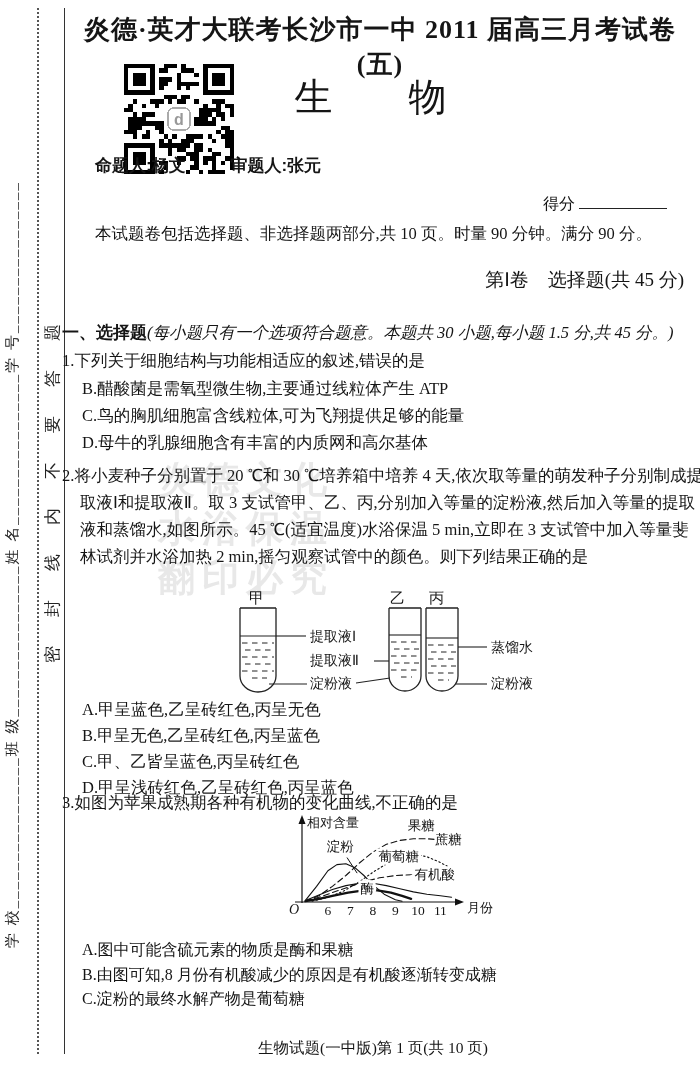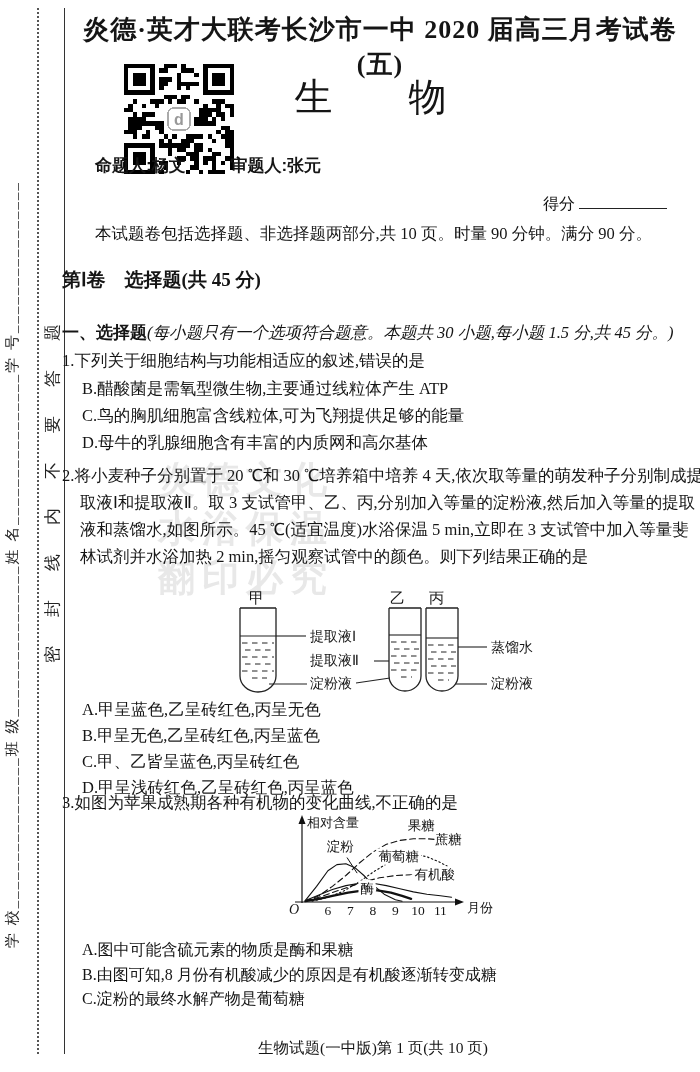--- a/index.html
+++ b/index.html
@@ -16,21 +16,21 @@
   .exam-title{left:70px;top:12px;width:620px;text-align:center;font-size:26px;font-weight:900;
               letter-spacing:1px;font-family:"Liberation Serif",serif;}
   .subject{left:63px;top:72px;width:615px;text-align:center;font-size:38px;font-weight:normal;
            font-family:"Liberation Sans",sans-serif;}
   .people{left:75px;top:154px;width:615px;font-size:17px;font-weight:bold;
           font-family:"Liberation Sans",sans-serif;}
   .people span{margin:0 20px;}
   .score{left:543px;top:192px;font-size:16px;font-weight:normal;font-family:"Liberation Sans",sans-serif;}
   .score .line{display:inline-block;width:88px;border-bottom:1.5px solid #222;height:16px;}
   .intro{left:62px;top:223px;width:622px;font-size:16.5px;text-indent:2em;}
-  .section-title{left:62px;top:267px;width:622px;text-align:left;font-size:19px;font-weight:bold;}
+  .section-title{left:62px;top:267px;width:622px;text-align:right;font-size:19px;font-weight:normal;}
   .part-head{left:62px;top:321px;width:628px;font-size:16.5px;}
   .part-head b{font-size:17px;}
   .part-head i{font-family:"Liberation Serif",serif;}
   .stem{font-size:16.5px;line-height:27px;}
   .q1{left:62px;top:347px;width:625px;}
   .q1 .opts{margin-top:1px;}
   .opt{font-size:16.5px;}
   .q1 .opt{line-height:27.2px;padding-left:20px;}
   .q2stem{left:62px;top:462px;width:624px;padding-left:18px;text-indent:-18px;}
   .q2opts{left:82px;top:697px;width:600px;}
@@ -63,21 +63,21 @@
   <div class="dotline"></div>
   <div class="vtext seal-v" style="left:41px;top:663px;">密封线内不要答题</div>
   <div class="solidline"></div>
 
   <div class="abs watermark">
     <div>炎德文化</div>
     <div>水浴保温</div>
     <div>翻印必究</div>
   </div>
 
-  <div class="abs exam-title">炎德·英才大联考长沙市一中 2020 届高三月考试卷(五)</div>
+  <div class="abs exam-title">炎德·英才大联考长沙市一中 2011 届高三月考试卷(五)</div>
 
   <svg id="qr" class="abs" style="left:118px;top:58px;" width="122" height="122" viewBox="0 0 122 122" shape-rendering="crispEdges">
       <rect x="0" y="0" width="122" height="122" fill="#fff"></rect>
       <rect x="45.6" y="6" width="4.4" height="4.4" fill="#000"></rect>
       <rect x="50" y="6" width="4.4" height="4.4" fill="#000"></rect>
       <rect x="54.400000000000006" y="6" width="4.4" height="4.4" fill="#000"></rect>
       <rect x="63.2" y="6" width="4.4" height="4.4" fill="#000"></rect>
       <rect x="41.2" y="10.4" width="4.4" height="4.4" fill="#000"></rect>
       <rect x="45.6" y="10.4" width="4.4" height="4.4" fill="#000"></rect>
       <rect x="63.2" y="10.4" width="4.4" height="4.4" fill="#000"></rect>

